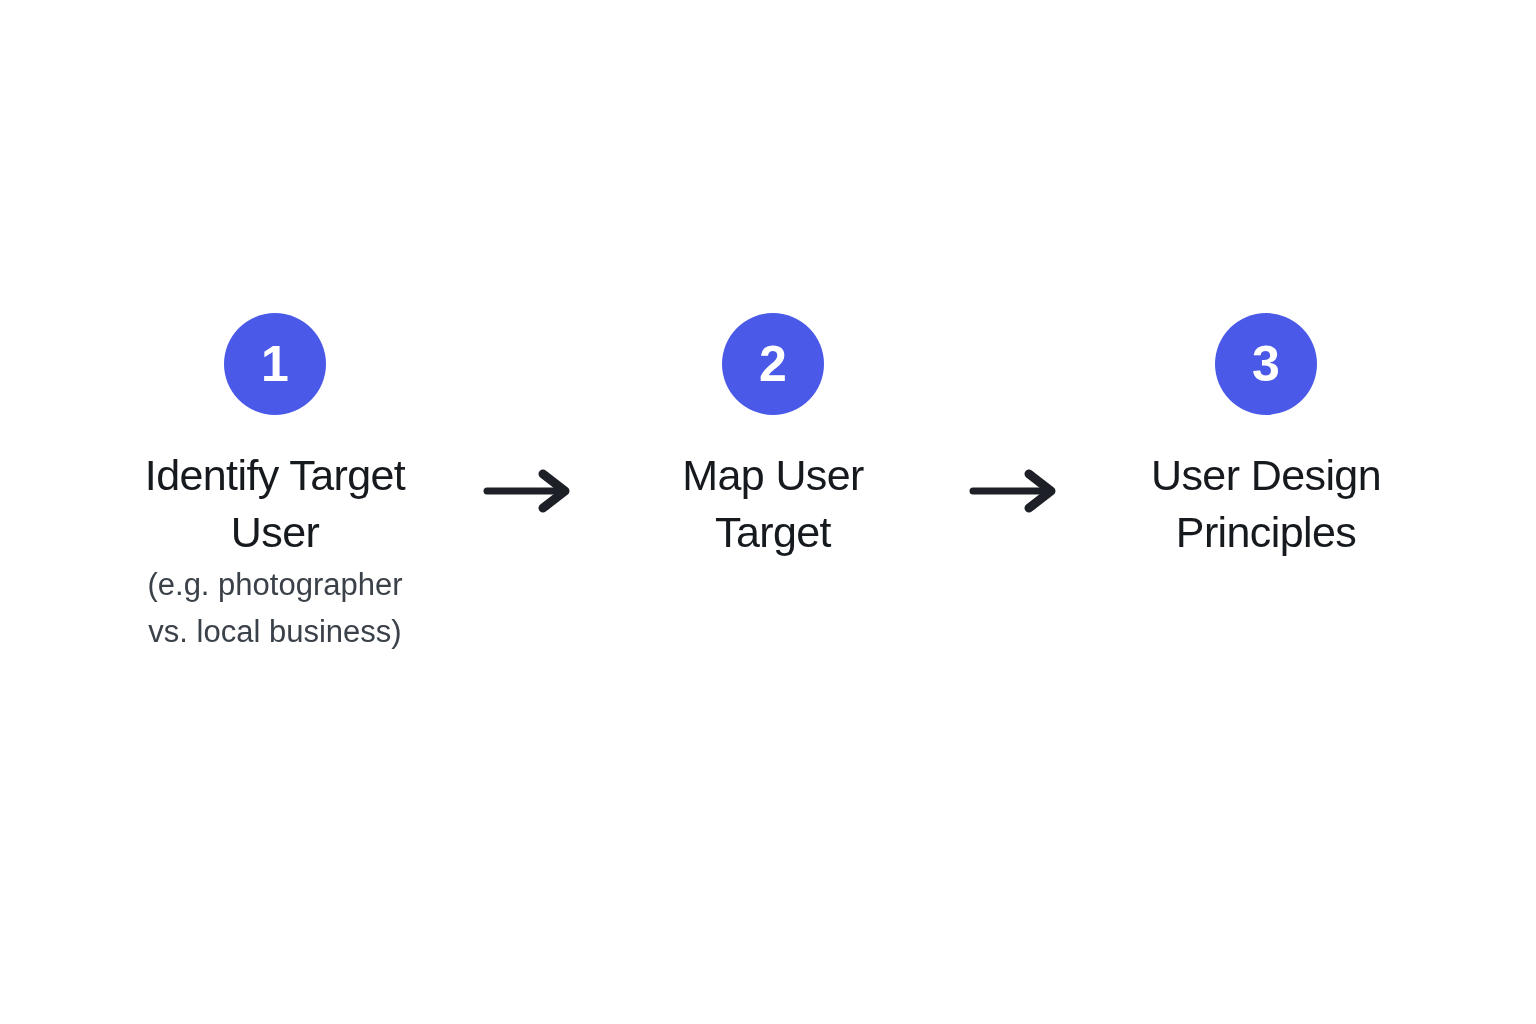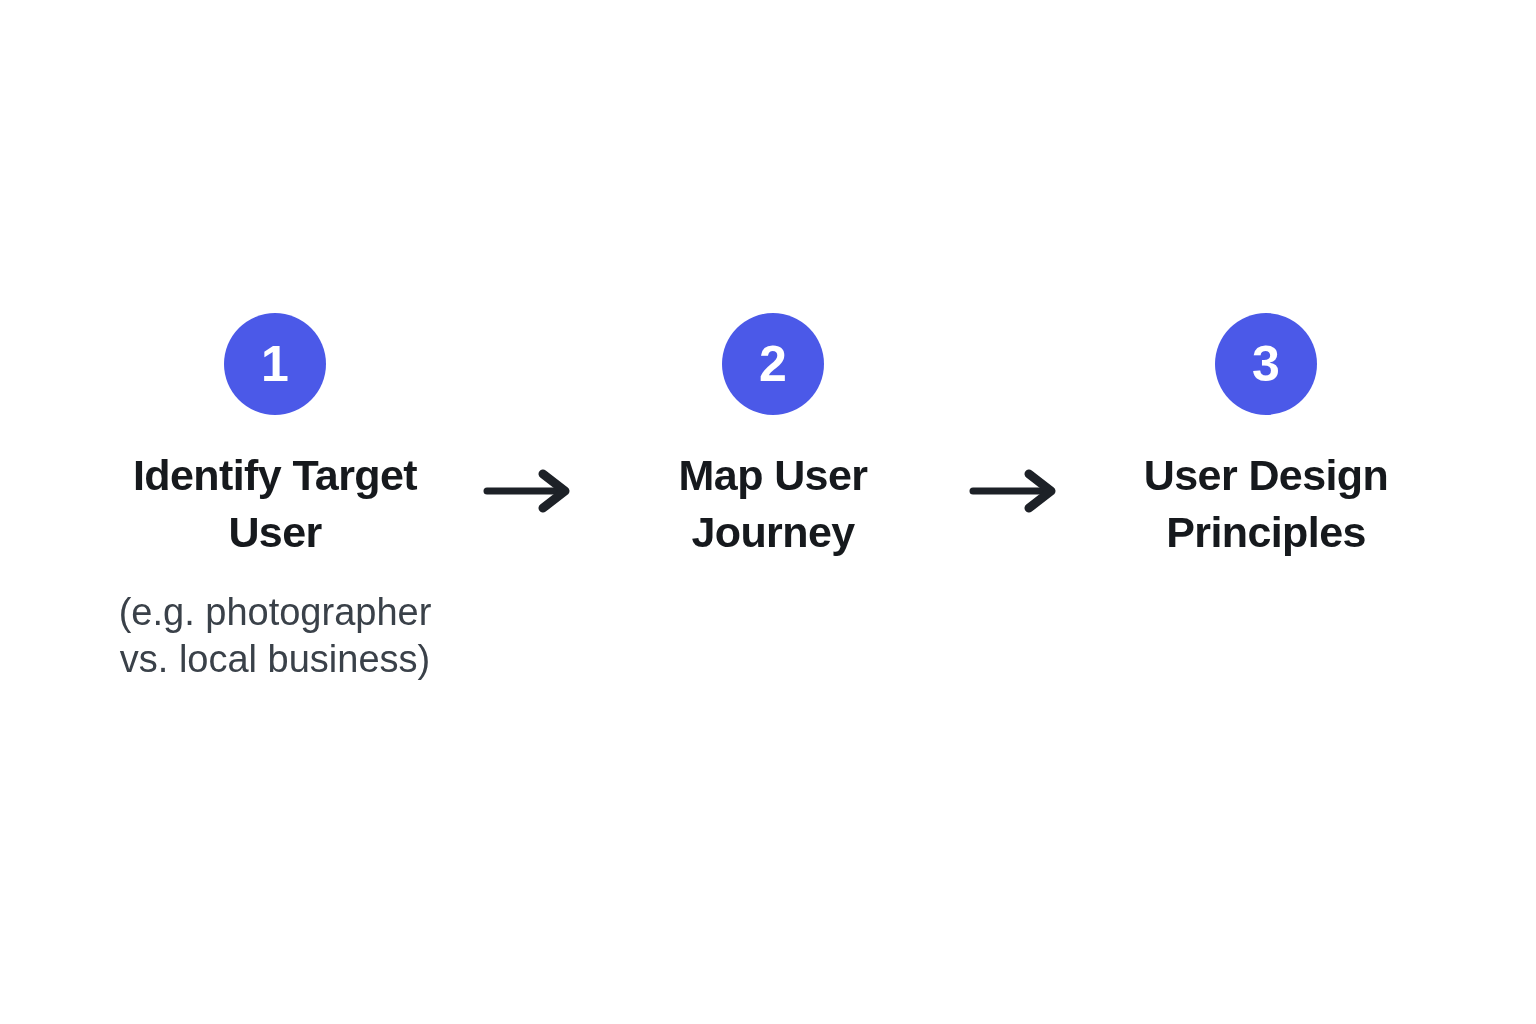--- a/index.html
+++ b/index.html
@@ -31,29 +31,29 @@
     font-size: 50px;
     font-weight: 700;
     display: flex;
     align-items: center;
     justify-content: center;
     margin: 0 auto;
   }
   .title {
     margin-top: 32px;
     font-size: 43px;
-    font-weight: 700;
+    font-weight: 400;
     color: var(--title, #16191d);
     line-height: 57px;
     letter-spacing: -0.6px;
     white-space: pre-line;
   }
   .subtitle {
-    margin-top: 28px;
-    font-size: 38px;
+    margin-top: 0;
+    font-size: 31px;
     font-weight: 400;
     color: var(--subtitle, #3a4149);
     line-height: 47px;
     white-space: pre-line;
   }
   .arrow {
     position: absolute;
     top: 467px;
   }
   .arrow-1 { left: 482px; }
@@ -84,21 +84,21 @@
       <line x1="5" y1="24" x2="79" y2="24" stroke-width="7" stroke-linecap="round"></line>
       <polyline points="61,7 83,24 61,41" stroke-width="9" stroke-linecap="round" stroke-linejoin="round"></polyline>
     </svg>
   </div>
 
   <div class="step step-2">
     <div class="badge">
       <span>2</span>
     </div>
     <div class="title">Map User
-Journey</div>
+Target</div>
   </div>
 
   <div class="arrow arrow-2">
     <svg width="90" height="48" viewBox="0 0 90 48">
       <line x1="5" y1="24" x2="79" y2="24" stroke-width="7" stroke-linecap="round"></line>
       <polyline points="61,7 83,24 61,41" stroke-width="9" stroke-linecap="round" stroke-linejoin="round"></polyline>
     </svg>
   </div>
 
   <div class="step step-3">

